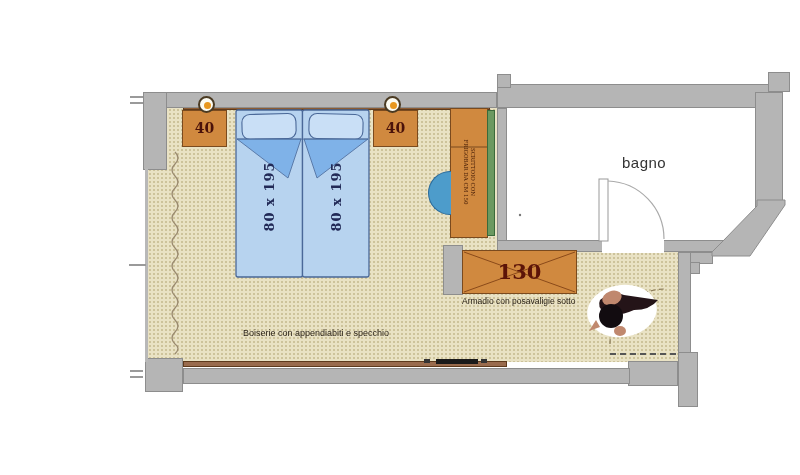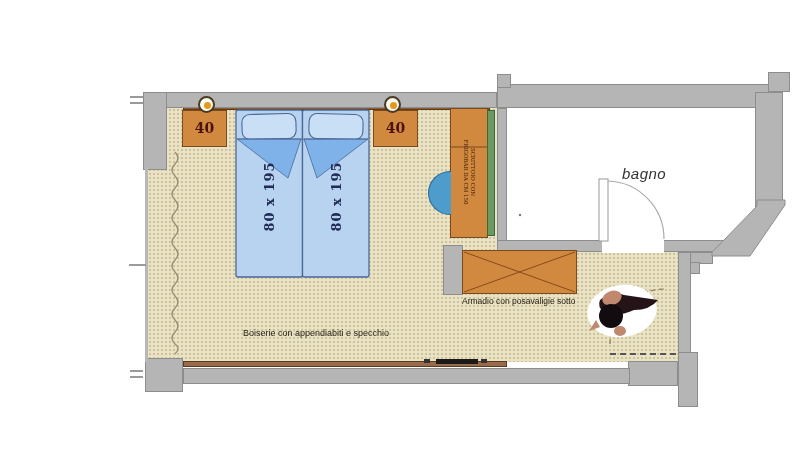--- a/index.html
+++ b/index.html
@@ -140,24 +140,25 @@
       <path d="M596,320 L589,331 L600,327 Z" fill="#c0886e"></path>
     </g>
   </svg>
 
   <div class="num" style="left:182px;top:110px;width:45px;height:37px;line-height:37px;font-size:14px;color:#4a120a;">40</div>
   <div class="num" style="left:373px;top:110px;width:45px;height:37px;line-height:37px;font-size:14px;color:#4a120a;">40</div>
 
   <div class="num" id="bed-dim-left" style="left:227px;top:189px;">80 x 195</div>
   <div class="num" id="bed-dim-right" style="left:294px;top:189px;">80 x 195</div>
 
+  <div class="num" style="left:462px;top:250px;width:115px;height:44px;line-height:44px;font-size:21px;color:#5c1408;">130</div>
   <div class="caption" style="left:462px;top:296px;font-size:8.5px;">Armadio con posavaligie sotto</div>
 
   <div class="abs" id="desk-label" style="left:409px;top:165px;">
     <div>SCRITTOIO CON</div>
     <div>FRIGOBAR DA CM 150</div>
   </div>
 
   <div class="caption" style="left:243px;top:328px;">Boiserie con appendiabiti e specchio</div>
 
-  <div class="abs" id="bagno-label" style="left:622px;top:165px;font-style:italic;">bagno</div>
+  <div class="abs" id="bagno-label" style="left:622px;top:154px;">bagno</div>
 
 </div>
 
 </body></html>

